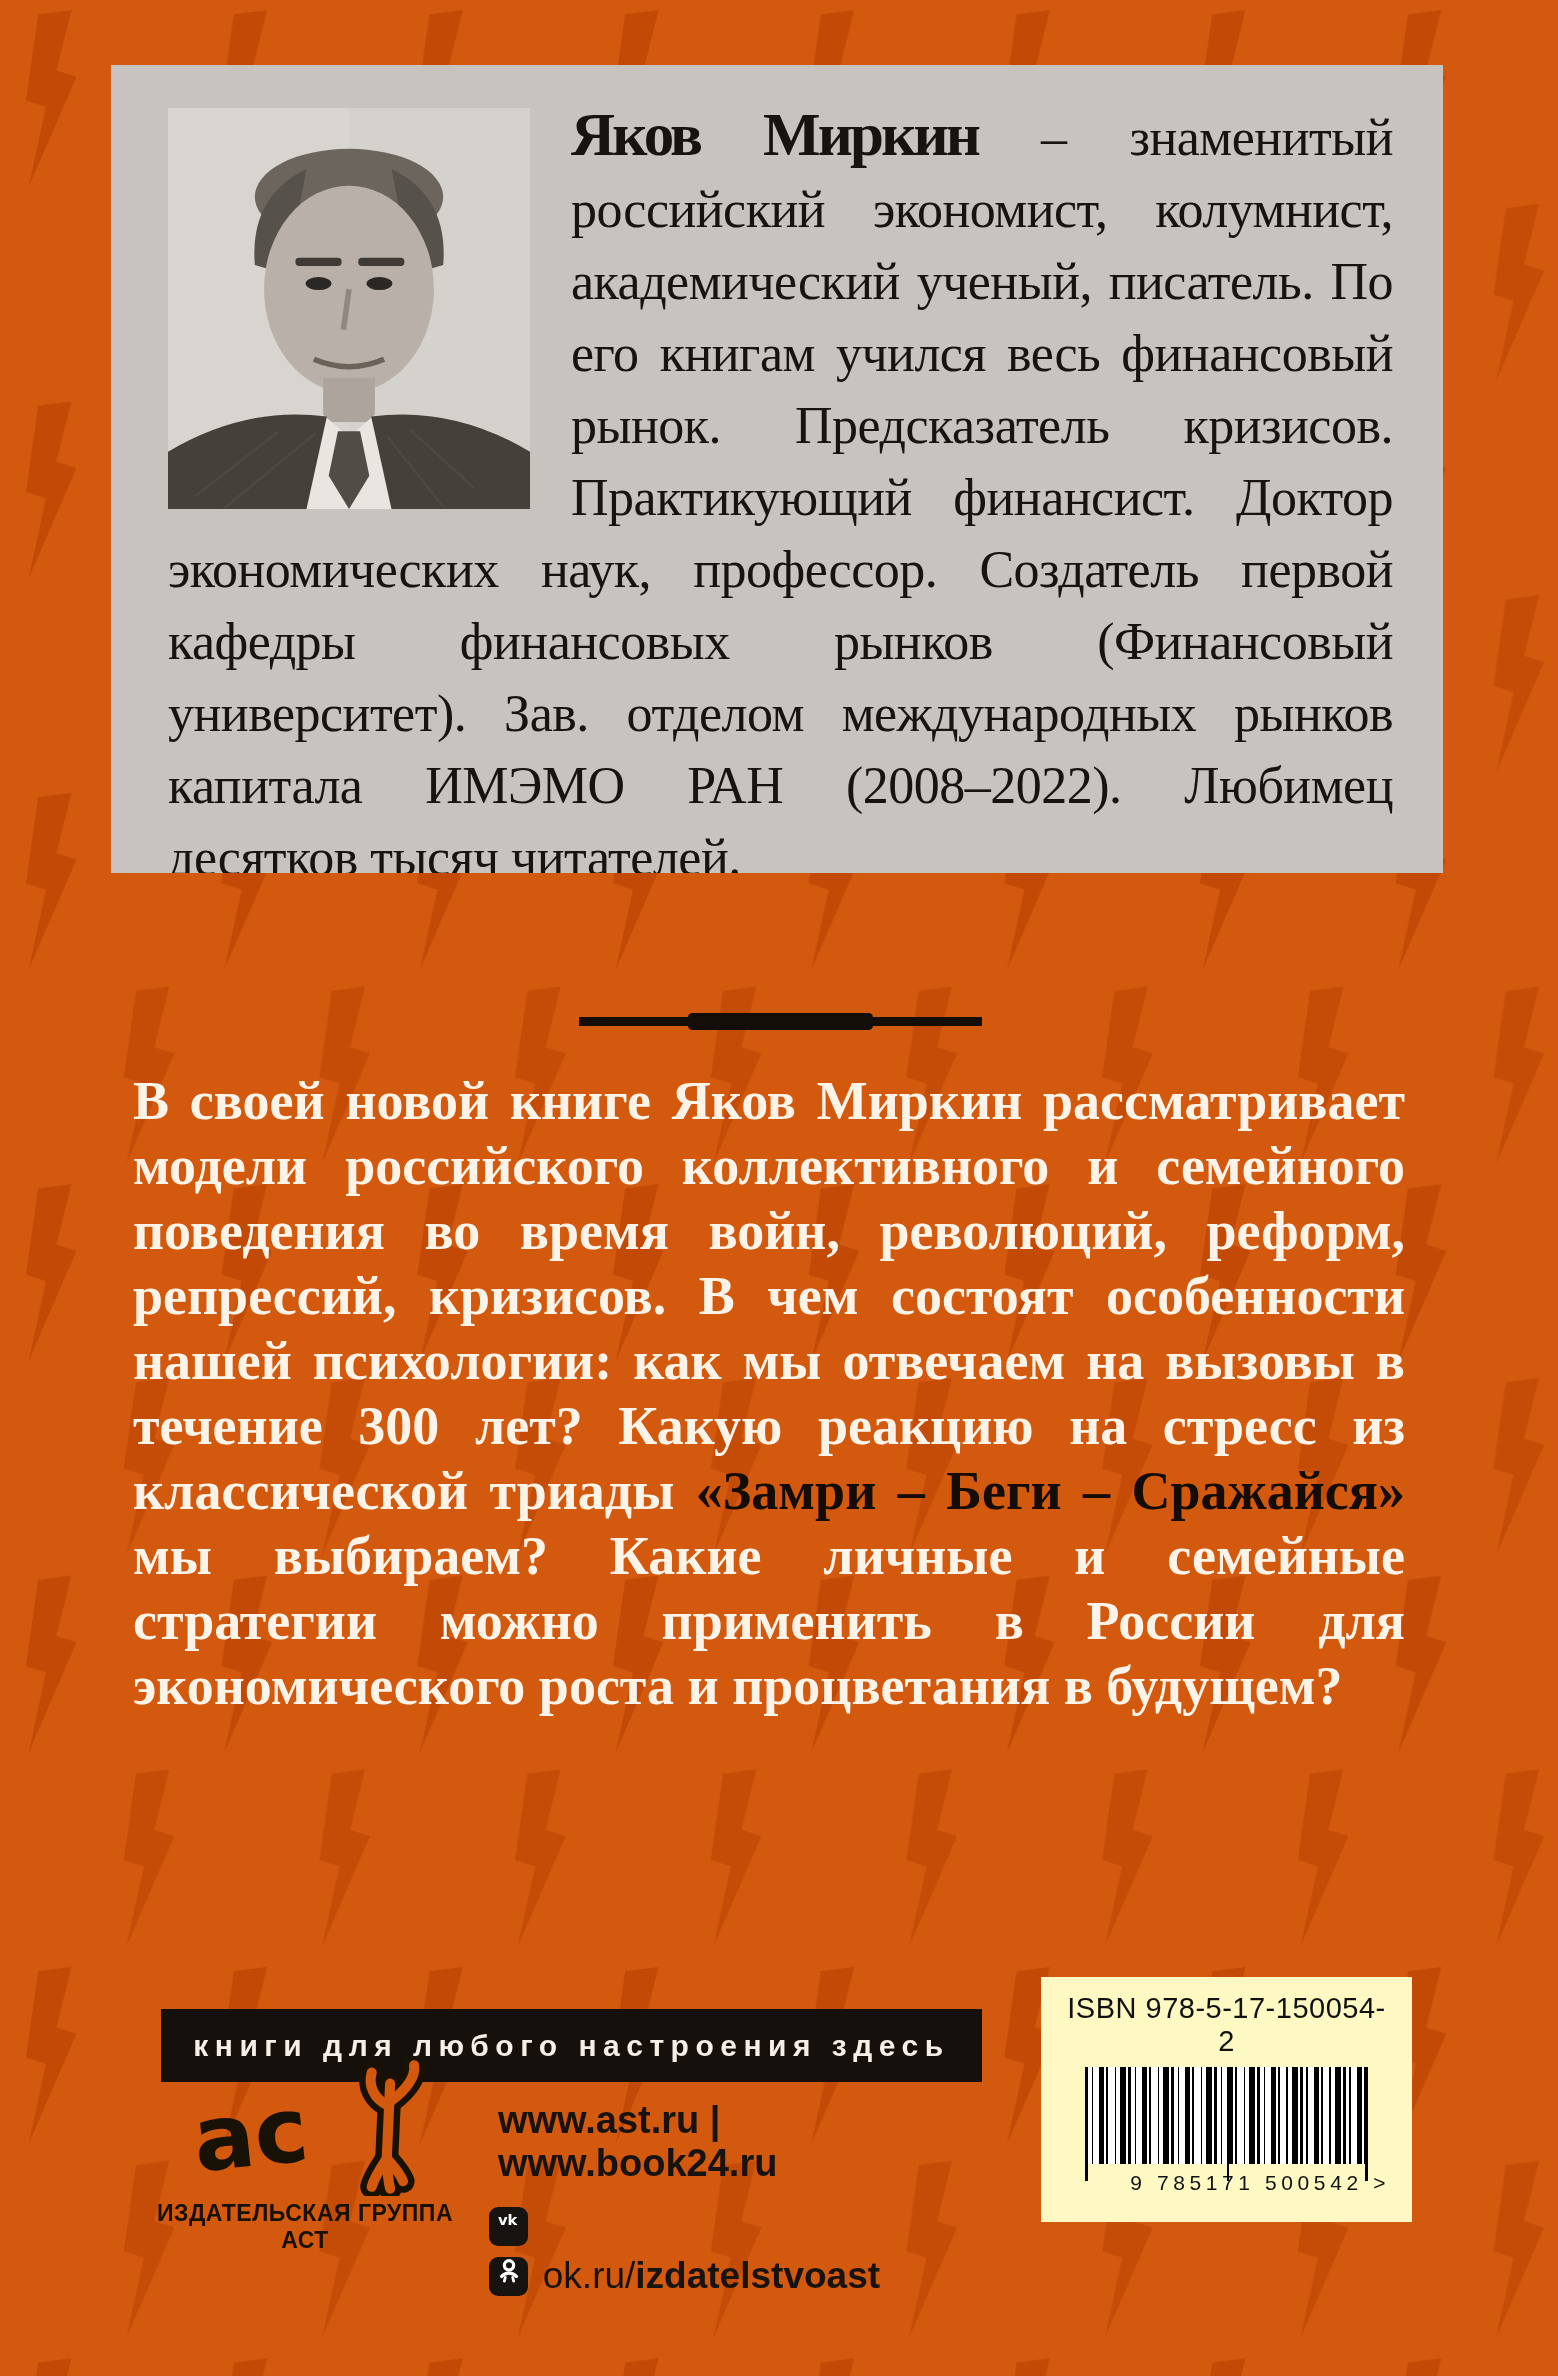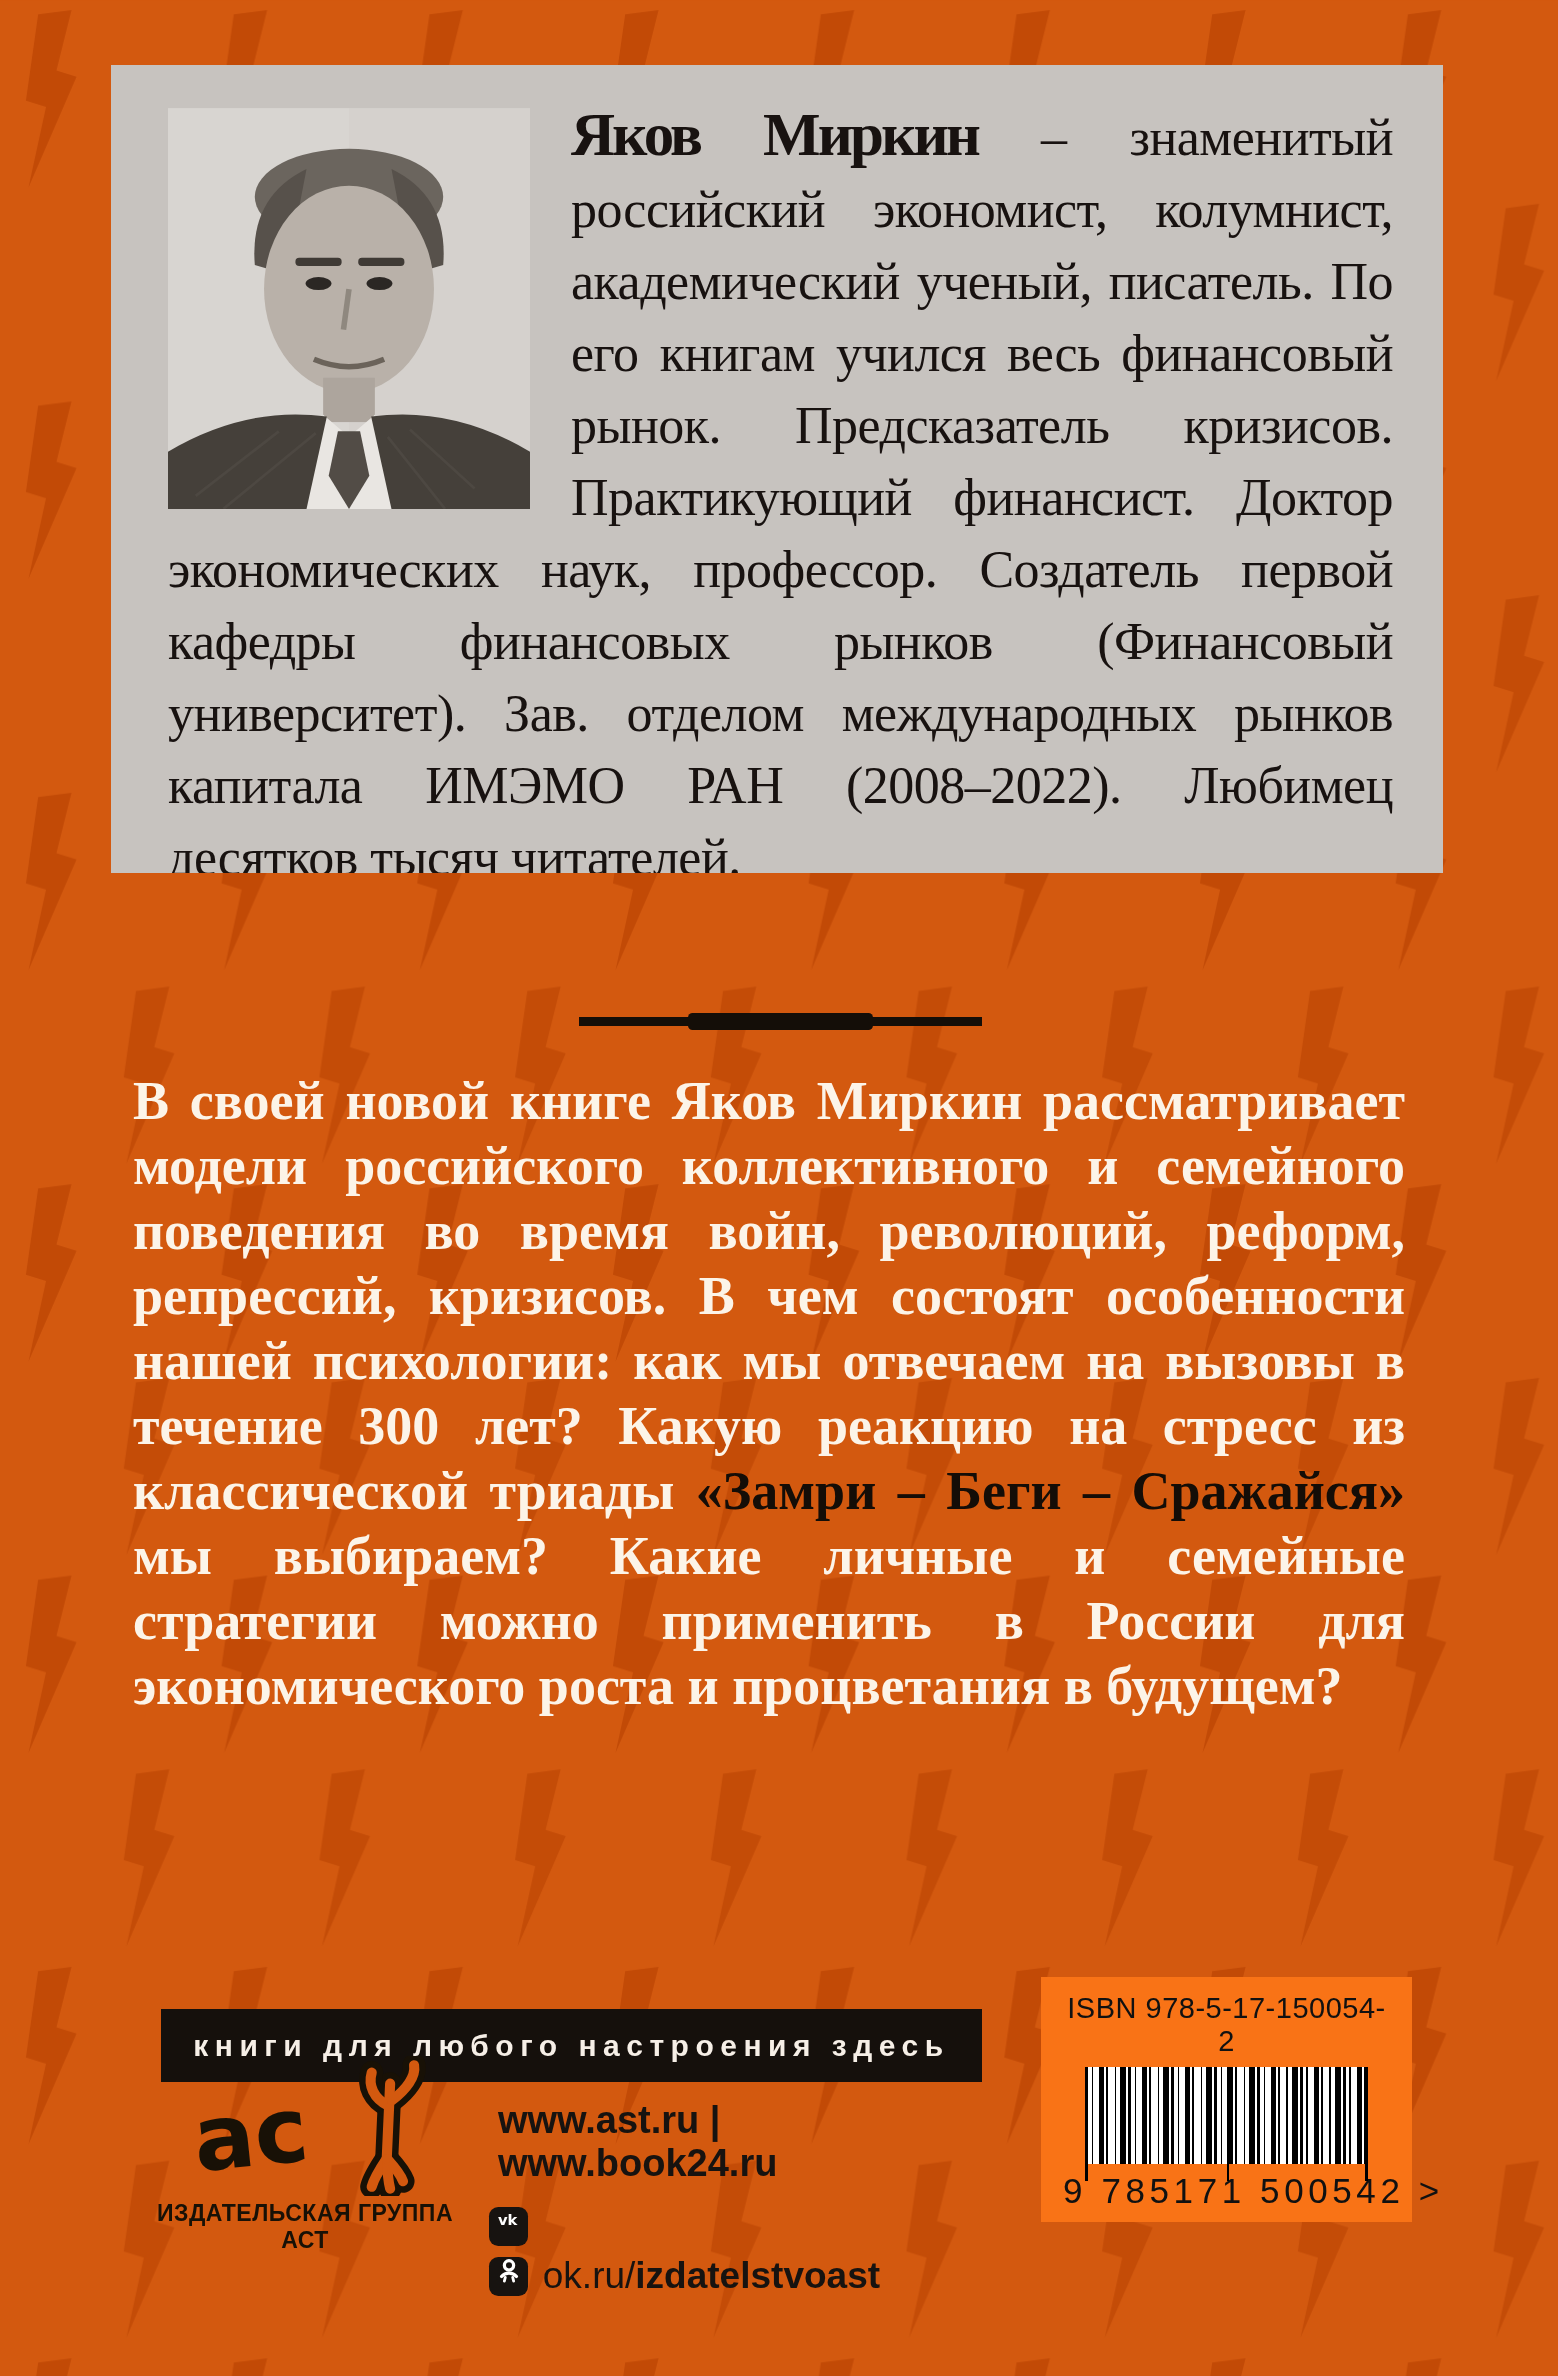--- a/index.html
+++ b/index.html
@@ -42,30 +42,30 @@
     font-family:"Liberation Sans",sans-serif;color:#171310;}
   .websites{font-size:38px;font-weight:bold;margin:0 0 22px 9px;}
   .link-row{display:flex;align-items:center;margin-bottom:9.2px;font-size:37px;}
   .sq-icon{width:39px;height:39px;border-radius:9.2px;background:#171310;color:#d3590f;
     display:flex;align-items:flex-start;justify-content:center;margin-right:14.8px;flex:0 0 auto;}
   .sq-icon svg{display:block;}
   .acct{font-weight:bold;}
 
   
   .barcode-card{position:absolute;left:1041px;top:1977px;width:371px;height:245px;
-    background:#f97316;box-sizing:border-box;padding:14.8px 22px 0 22px;
+    background:#fef9c3;box-sizing:border-box;padding:14.8px 22px 0 22px;
     font-family:"Liberation Sans",sans-serif;color:#111;}
   .isbn{text-align:center;font-size:29px;margin:0 0 9.2px 0;letter-spacing:0.5px;}
   .bars{position:relative;margin:0 22px;height:97px;
     background:repeating-linear-gradient(90deg,
       #000 0 2.8px,#fff 2.8px 6.5px,#000 6.5px 8.3px,#fff 8.3px 14px,#000 14px 18.5px,#fff 18.5px 21px,
       #000 21px 23px,#fff 23px 29.5px,#000 29.5px 31px,#fff 31px 35px,#000 35px 41px,#fff 41px 43px);}
   .guard{position:absolute;top:0;width:2.8px;height:114px;background:#000;}
   .g-l{left:0;} .g-m{left:50%;} .g-r{right:0;}
-  .barcode-digits{margin-top:7.4px;font-size:35px;letter-spacing:4.6px;white-space:nowrap;
+  .barcode-digits{margin-top:7.4px;font-size:21px;letter-spacing:4.6px;white-space:nowrap;
     text-align:right;}
 </style>
 </head>
 <body>
 
 <div class="cover">
 
   <svg class="bg-svg" width="1559" height="2377" viewBox="0 0 1689 2575" xmlns="http://www.w3.org/2000/svg">
     <defs>
       <pattern id="bolts" width="212" height="424" patternUnits="userSpaceOnUse">

